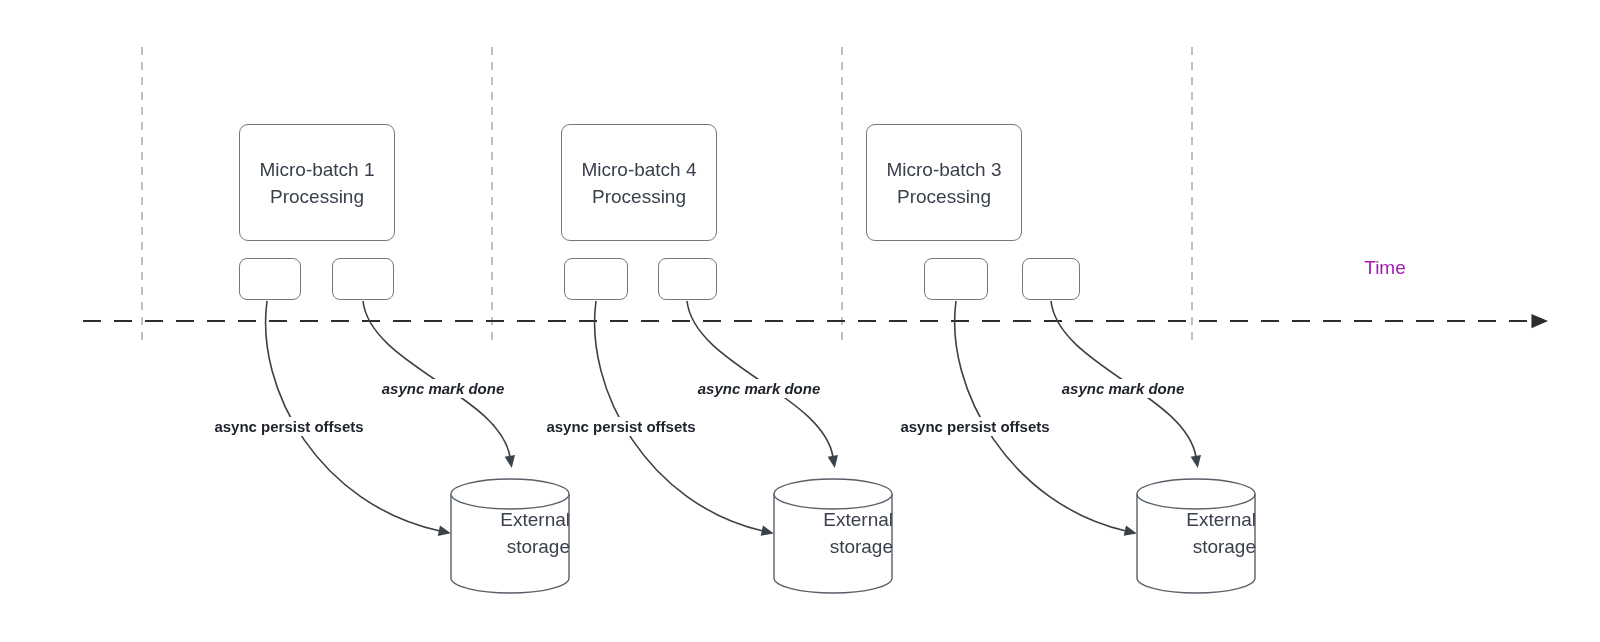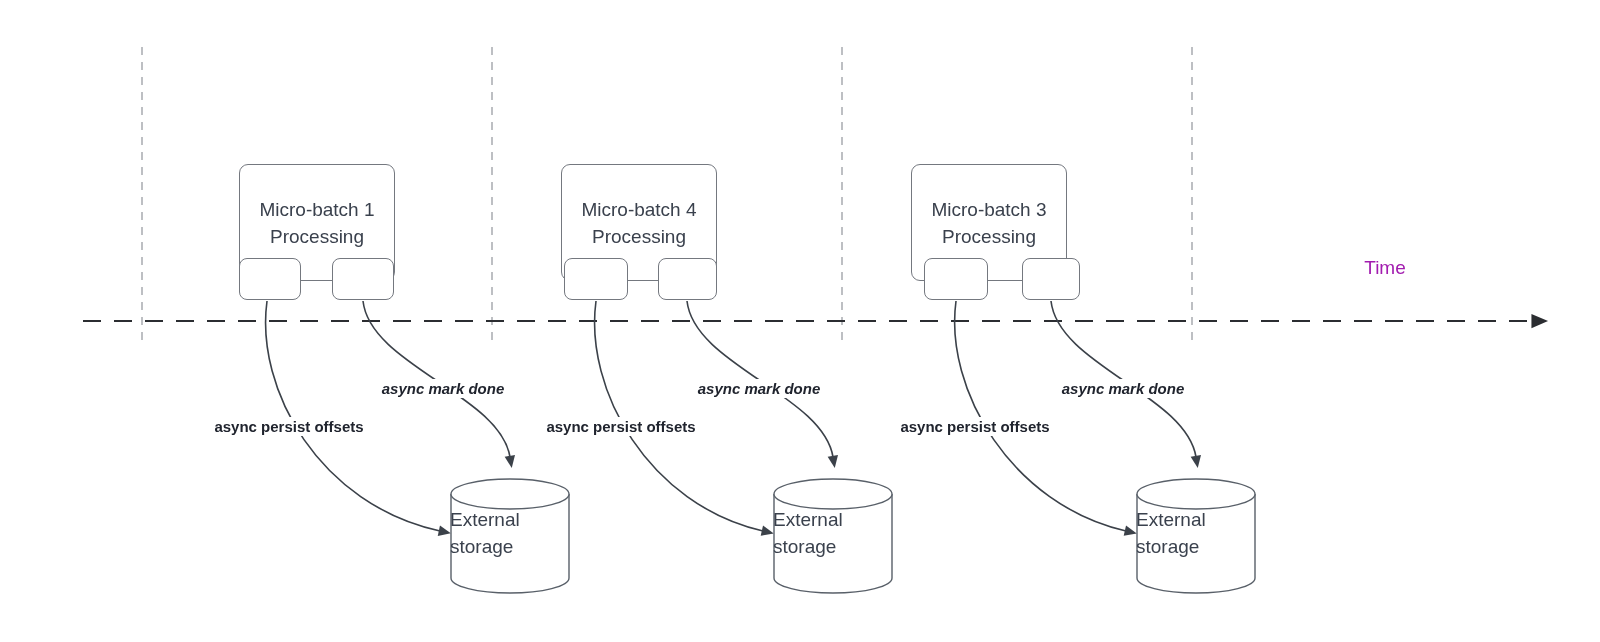--- a/index.html
+++ b/index.html
@@ -23,21 +23,20 @@
     border-radius: 9px;
     display: flex;
     flex-direction: column;
     align-items: center;
     justify-content: center;
     font-size: 19px;
     line-height: 27px;
     color: #3a414d;
     text-align: center;
     box-sizing: border-box;
-    margin-top: 40px;
   }
   .box span { display: block; }
 
   .mini {
     position: absolute;
     top: 258px;
     height: 42px;
     background: #ffffff;
     border: 1.5px solid #74787f;
     border-radius: 8px;
@@ -54,21 +53,21 @@
     background: #ffffff;
     padding: 1px 3px;
   }
   .lbl.persist { top: 417px; }
   .lbl.done    { top: 379px; font-style: italic; }
 
   .storage {
     position: absolute;
     top: 506px;
     width: 120px;
-    text-align: left;
+    text-align: right;
     font-size: 19px;
     line-height: 27px;
     color: #3a414d;
   }
   .storage span { display: block; }
 
   .time {
     position: absolute;
     top: 257px;
     left: 1385px;
@@ -141,21 +140,21 @@
   </div>
   <div class="mini" style="left:564px;width:64px"></div>
   <div class="mini" style="left:658px;width:59px"></div>
   <div class="lbl persist" style="left:621px">async persist offsets</div>
   <div class="lbl done" style="left:759px">async mark done</div>
   <div class="storage" style="left:773px">
     <span>External</span>
     <span>storage</span>
   </div>
 
-  <div class="box" style="left:911px">
+  <div class="box" style="left:866px">
     <span>Micro-batch 3</span>
     <span>Processing</span>
   </div>
   <div class="mini" style="left:924px;width:64px"></div>
   <div class="mini" style="left:1022px;width:58px"></div>
   <div class="lbl persist" style="left:975px">async persist offsets</div>
   <div class="lbl done" style="left:1123px">async mark done</div>
   <div class="storage" style="left:1136px">
     <span>External</span>
     <span>storage</span>

